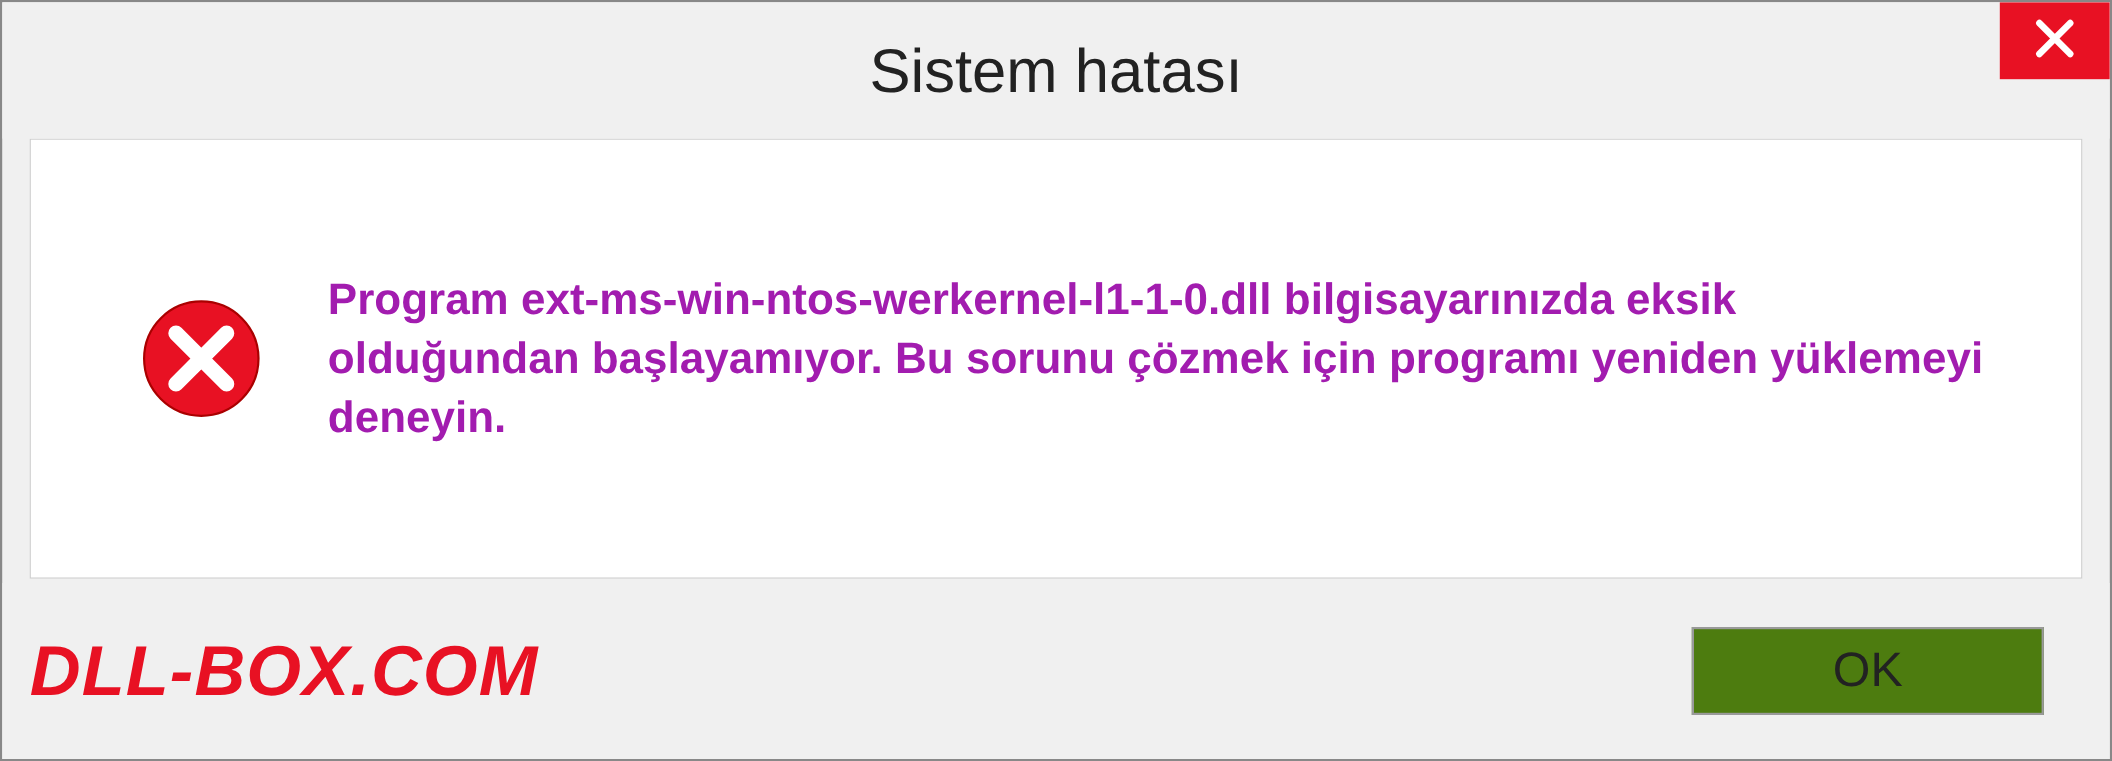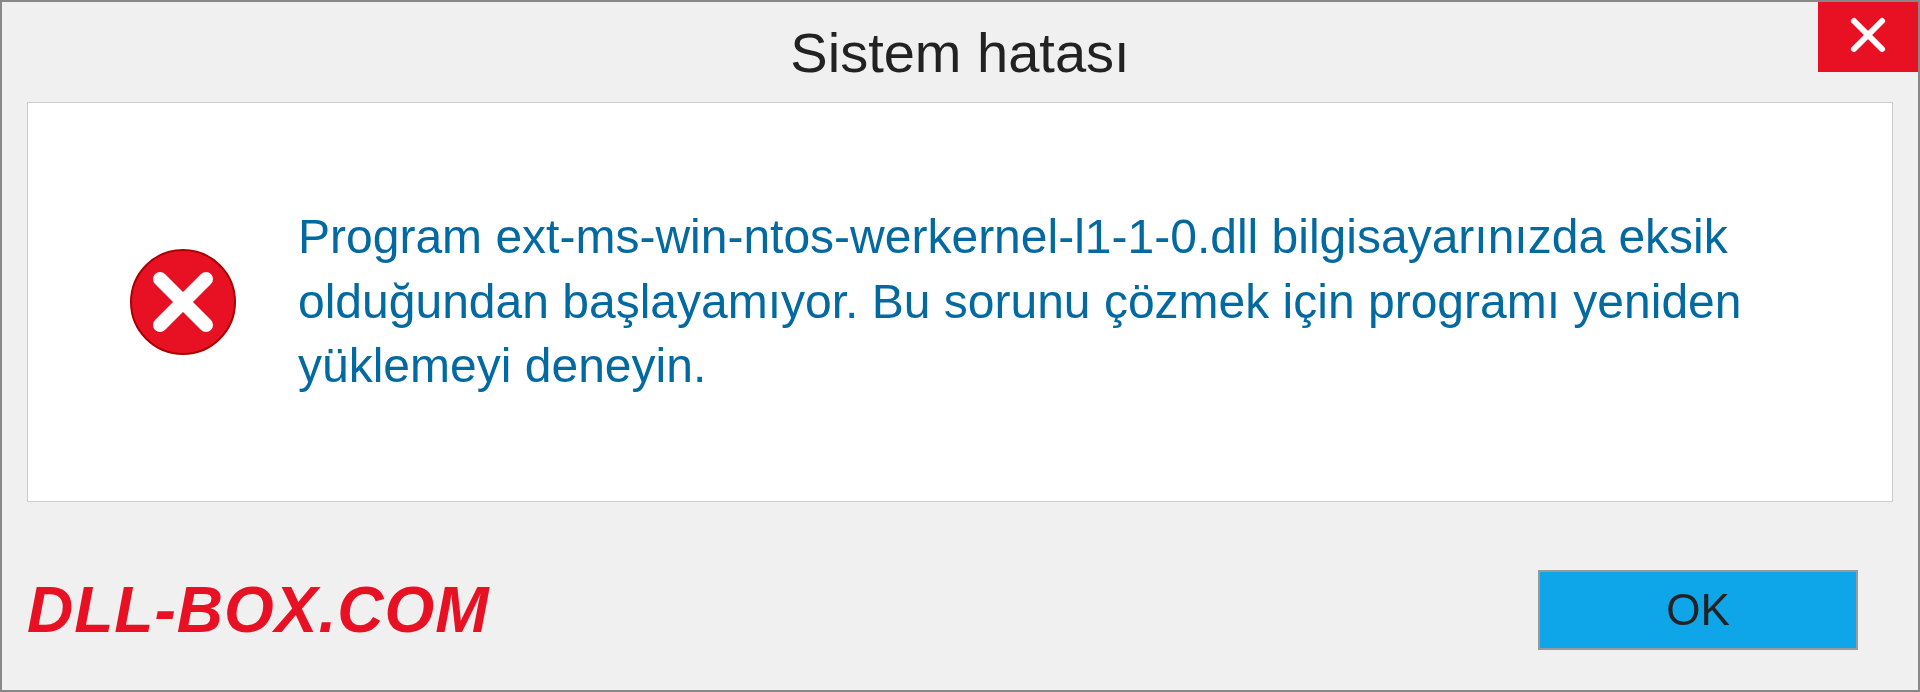--- a/index.html
+++ b/index.html
@@ -9,21 +9,21 @@
     }
     body {
       font-family: "Segoe UI", Tahoma, sans-serif;
       background: #f0f0f0;
       width: 1920px;
       height: 692px;
       position: relative;
       border: 2px solid #888;
     }
     .titlebar {
-      height: 100px;
+      height: 124px;
       background: #f0f0f0;
       display: flex;
       align-items: center;
       justify-content: center;
       position: relative;
     }
     .title {
       font-size: 56px;
       font-weight: 400;
       color: #222;
@@ -53,24 +53,24 @@
       align-items: center;
       padding: 50px 80px 50px 100px;
       gap: 60px;
     }
     .error-icon {
       flex-shrink: 0;
       width: 110px;
       height: 110px;
     }
     .error-message {
-      font-size: 48px;
+      font-size: 40px;
       line-height: 1.35;
-      color: #0369a1;
-      font-weight: 400;
+      color: #a21caf;
+      font-weight: 700;
     }
     .footer {
       position: absolute;
       bottom: 0;
       left: 0;
       right: 0;
       height: 160px;
       background: #f0f0f0;
       display: flex;
       align-items: center;
@@ -82,21 +82,21 @@
       font-size: 64px;
       font-weight: 900;
       color: #e81123;
       font-style: italic;
       letter-spacing: 1px;
       font-family: Arial, sans-serif;
     }
     .ok-button {
       width: 320px;
       height: 80px;
-      background: #0ea5e9;
+      background: #4d7c0f;
       border: 2px solid #999;
       font-size: 44px;
       color: #222;
       display: flex;
       align-items: center;
       justify-content: center;
       cursor: pointer;
       font-family: "Segoe UI", Tahoma, sans-serif;
     }
   </style>

